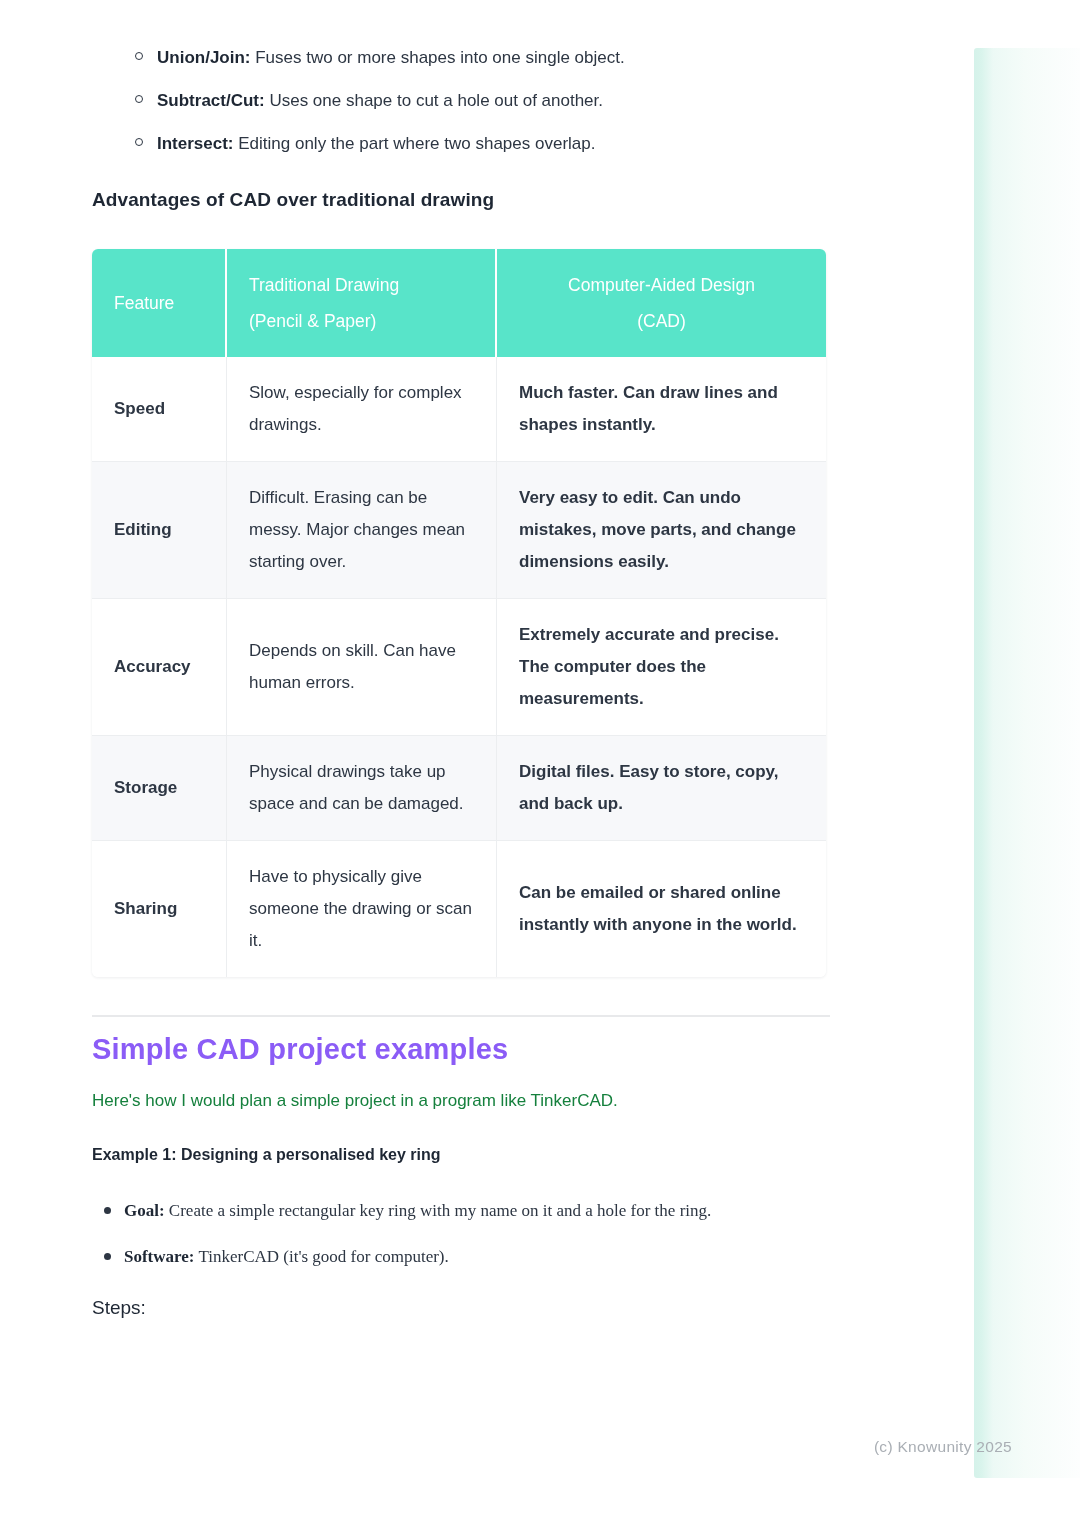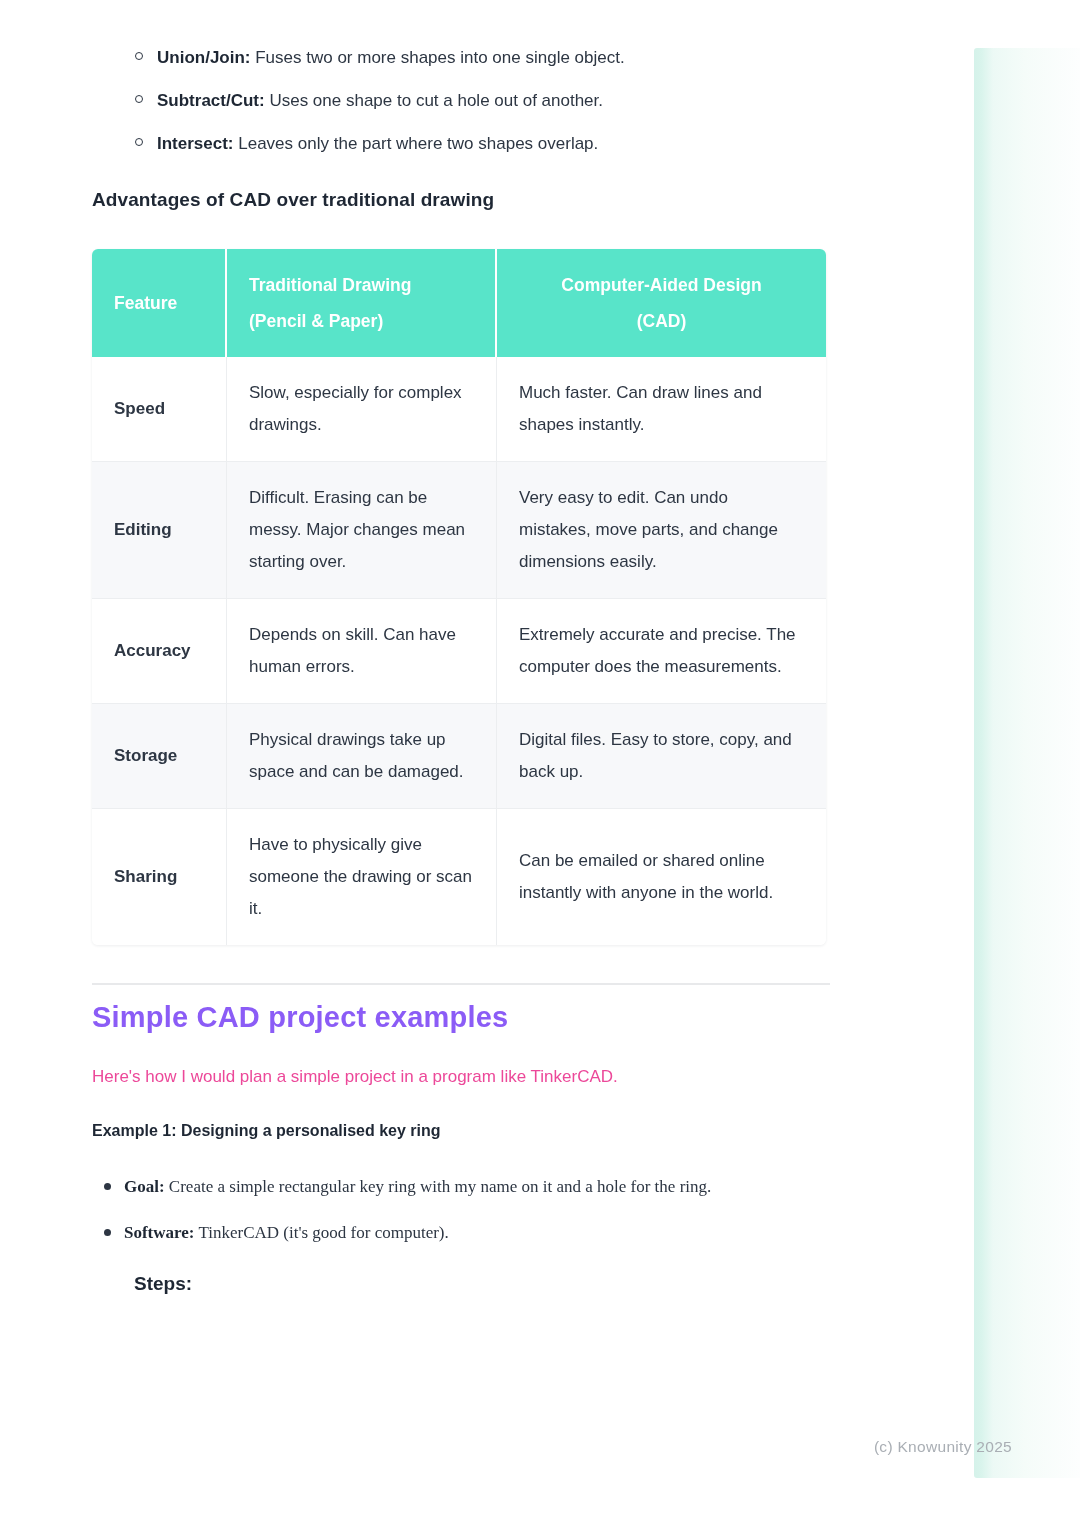--- a/index.html
+++ b/index.html
@@ -70,63 +70,63 @@
     border-collapse: separate;
     border-spacing: 0;
     table-layout: fixed;
   }
   table.adv-table col.c1 { width: 135px; }
   table.adv-table col.c2 { width: 270px; }
   table.adv-table col.c3 { width: 329px; }
   table.adv-table th {
     background: #58e4c9;
     color: #ffffff;
-    font-weight: 700;
+    font-weight: 400;
     font-size: 17.5px;
     line-height: 36px;
     text-align: left;
     vertical-align: middle;
     padding: 18px 22px;
     border-right: 2px solid #ffffff;
   }
   table.adv-table th:last-child { border-right: none; text-align: center; }
   table.adv-table td {
     font-size: 17px;
     line-height: 32px;
     vertical-align: middle;
     padding: 20px 22px;
     background: #ffffff;
     border-right: 1px solid #eceef0;
     border-bottom: 1px solid #eceef0;
     color: #2d3643;
   }
   table.adv-table tr:nth-child(even) td { background: #f7f8fa; }
-  table.adv-table td:last-child { border-right: none; }
+  table.adv-table td:last-child { border-right: none; font-weight: bold; }
   table.adv-table tr:last-child td { border-bottom: none; }
   td.feature-cell { font-weight: 700; color: #1e2734; }
 
   hr.divider {
     margin-top: 38px;
     border: none;
     border-top: 2px solid #e8e9eb;
     width: 738px;
   }
 
   h1.section-title {
     margin-top: 16px;
     font-size: 29px;
     font-weight: 700;
     color: #8b5cf6;
     letter-spacing: 0.2px;
   }
   p.intro {
-    margin-top: 30px;
+    margin-top: 22px;
     font-size: 17px;
     line-height: 26px;
-    color: #ec4899;
+    color: #15803d;
   }
   h3.example-heading {
     margin-top: 32px;
     font-size: 16px;
     font-weight: 700;
     color: #1e2734;
   }
 
   ul.plan-list {
     list-style: none;
@@ -145,23 +145,22 @@
     position: absolute;
     left: -20px; top: 13px;
     width: 7px; height: 7px;
     background: #2d3643;
     border-radius: 50%;
     display: inline-block;
   }
   .steps-label {
     margin-top: 24px;
     font-size: 19px;
-    font-weight: 700;
+    font-weight: 400;
     color: #1e2734;
-    margin-left: 42px;
   }
 
   .footer-note {
     position: absolute;
     top: 1438px;
     right: 68px;
     font-size: 15.5px;
     letter-spacing: 0.3px;
     color: #a9aeb4;
     z-index: 2;
@@ -178,21 +177,21 @@
     <li>
       <span class="marker"></span>
       <span class="term">Union/Join:</span><span> Fuses two or more shapes into one single object.</span>
     </li>
     <li>
       <span class="marker"></span>
       <span class="term">Subtract/Cut:</span><span> Uses one shape to cut a hole out of another.</span>
     </li>
     <li>
       <span class="marker"></span>
-      <span class="term">Intersect:</span><span> Leaves only the part where two shapes overlap.</span>
+      <span class="term">Intersect:</span><span> Editing only the part where two shapes overlap.</span>
     </li>
   </ul>
 
   <h2 class="adv-heading">Advantages of CAD over traditional drawing</h2>
 
   <div class="table-wrap">
     <table class="adv-table">
       <colgroup>
           <col class="c1">
           <col class="c2">

